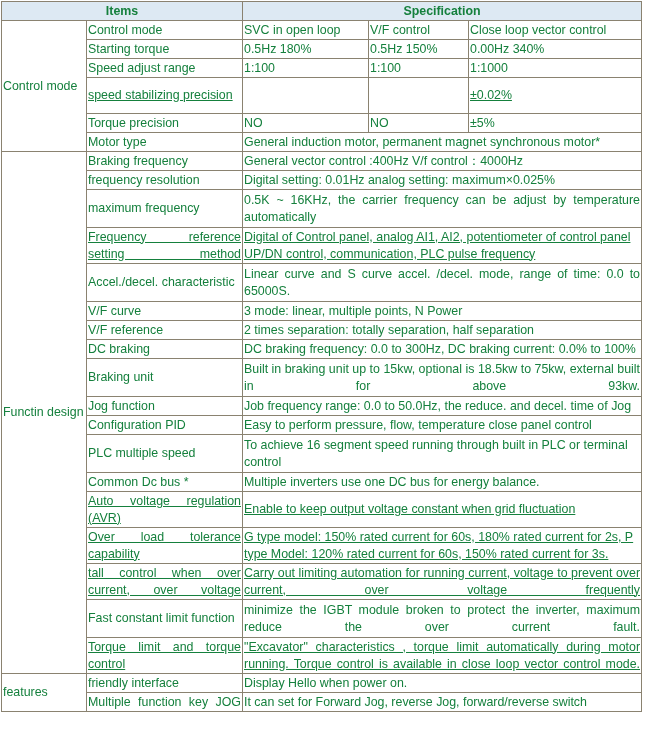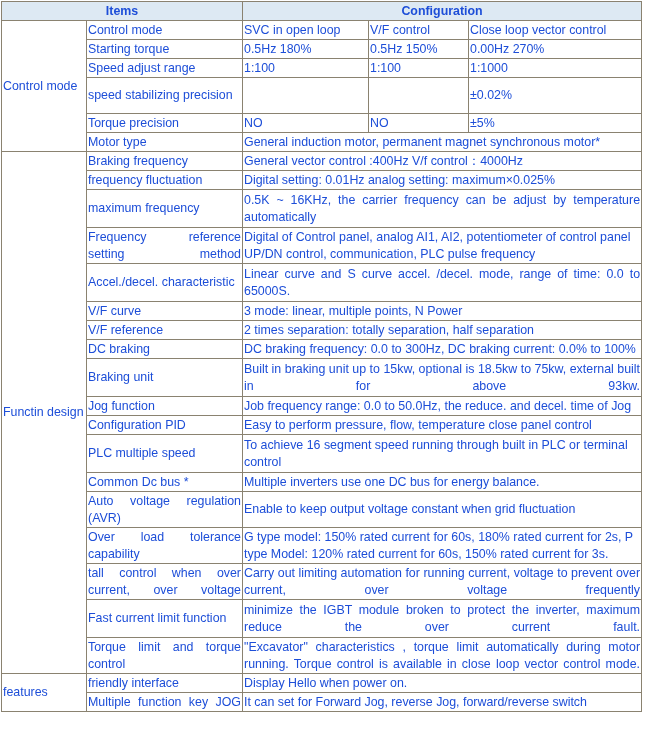--- a/index.html
+++ b/index.html
@@ -4,75 +4,75 @@
 <style>
   html, body { margin: 0; padding: 0; background: #ffffff; }
   body { width: 646px; height: 731px; overflow: hidden; }
   table.spec {
     position: absolute; left: 1px; top: 1px;
     width: 640px;
     border-collapse: collapse;
     table-layout: fixed;
     font-family: "Liberation Sans", sans-serif;
     font-size: 12.4px;
-    color: #1d4ed8;
+    color: #15803d;
     line-height: 17px;
   }
   table.spec td, table.spec th {
     border: 1px solid #8a8270;
     padding: 0 1px 0 1px;
     vertical-align: middle;
     text-align: left;
     font-weight: normal;
     overflow: hidden;
   }
   table.spec th {
     background: #dde9f3;
     font-weight: bold;
     text-align: center;
     height: 18px;
     font-size: 12.4px;
   }
   table.spec td.just { text-align: justify; text-align-last: justify; }
   table.spec td.group { text-align: left; }
   tr.h19 td { height: 18px; margin-left: 9px; }
-  tr.h34 td { height: 35px; }
+  tr.h34 td { height: 35px; text-decoration: underline; }
   tr.h37 td { height: 37px; }
 </style>
 </head>
 <body>
 
 <table class="spec">
   <colgroup>
     <col style="width:85px">
       <col style="width:156px">
       <col style="width:126px">
       <col style="width:100px">
       <col style="width:173px">
   </colgroup>
   <thead>
     <tr>
       <th colspan="2">Items</th>
-      <th colspan="3">Configuration</th>
+      <th colspan="3">Specification</th>
     </tr>
   </thead>
   <tbody>
 
     <tr class="h19">
       <td rowspan="6" class="group">Control mode</td>
       <td>Control mode</td>
       <td>SVC in open loop</td>
       <td>V/F control</td>
       <td>Close loop vector control</td>
     </tr>
     <tr class="h19">
       <td>Starting torque</td>
       <td>0.5Hz 180%</td>
       <td>0.5Hz 150%</td>
-      <td>0.00Hz 270%</td>
+      <td>0.00Hz 340%</td>
     </tr>
     <tr class="h19">
       <td>Speed adjust range</td>
       <td>1:100</td>
       <td>1:100</td>
       <td>1:1000</td>
     </tr>
     <tr class="h34">
       <td>speed stabilizing precision</td>
       <td></td>
@@ -89,21 +89,21 @@
       <td>Motor type</td>
       <td colspan="3">General induction motor,  permanent magnet synchronous motor*</td>
     </tr>
 
     <tr class="h19">
       <td rowspan="18" class="group">Functin design</td>
       <td>Braking frequency</td>
       <td colspan="3">General vector control :400Hz   V/f control：4000Hz</td>
     </tr>
     <tr class="h19">
-      <td>frequency fluctuation</td>
+      <td>frequency resolution</td>
       <td colspan="3">Digital setting: 0.01Hz   analog setting: maximum×0.025%</td>
     </tr>
     <tr class="h37">
       <td>maximum frequency</td>
       <td colspan="3" class="just">0.5K ~ 16KHz, the carrier frequency can be adjust by temperature automatically</td>
     </tr>
     <tr class="h34">
       <td class="just">Frequency reference setting method</td>
       <td colspan="3">Digital of Control panel, analog AI1, AI2, potentiometer of control panel UP/DN control, communication, PLC pulse frequency</td>
     </tr>
@@ -149,21 +149,21 @@
     </tr>
     <tr class="h34">
       <td class="just">Over load tolerance capability</td>
       <td colspan="3">G type model: 150% rated current for 60s, 180% rated current for 2s, P type Model: 120% rated current for 60s, 150% rated current for 3s.</td>
     </tr>
     <tr class="h34">
       <td class="just">tall control when over current, over voltage</td>
       <td colspan="3" class="just">Carry out limiting automation for running current, voltage to prevent over current, over voltage frequently</td>
     </tr>
     <tr class="h37">
-      <td>Fast current limit function</td>
+      <td>Fast constant limit function</td>
       <td colspan="3" class="just">minimize the IGBT module broken to protect the inverter, maximum reduce the over current fault.</td>
     </tr>
     <tr class="h34">
       <td class="just">Torque limit and torque control</td>
       <td colspan="3" class="just">"Excavator" characteristics , torque limit automatically during motor running. Torque control is available in close loop vector control mode.</td>
     </tr>
 
     <tr class="h19">
       <td rowspan="2" class="group">features</td>
       <td>friendly interface</td>

